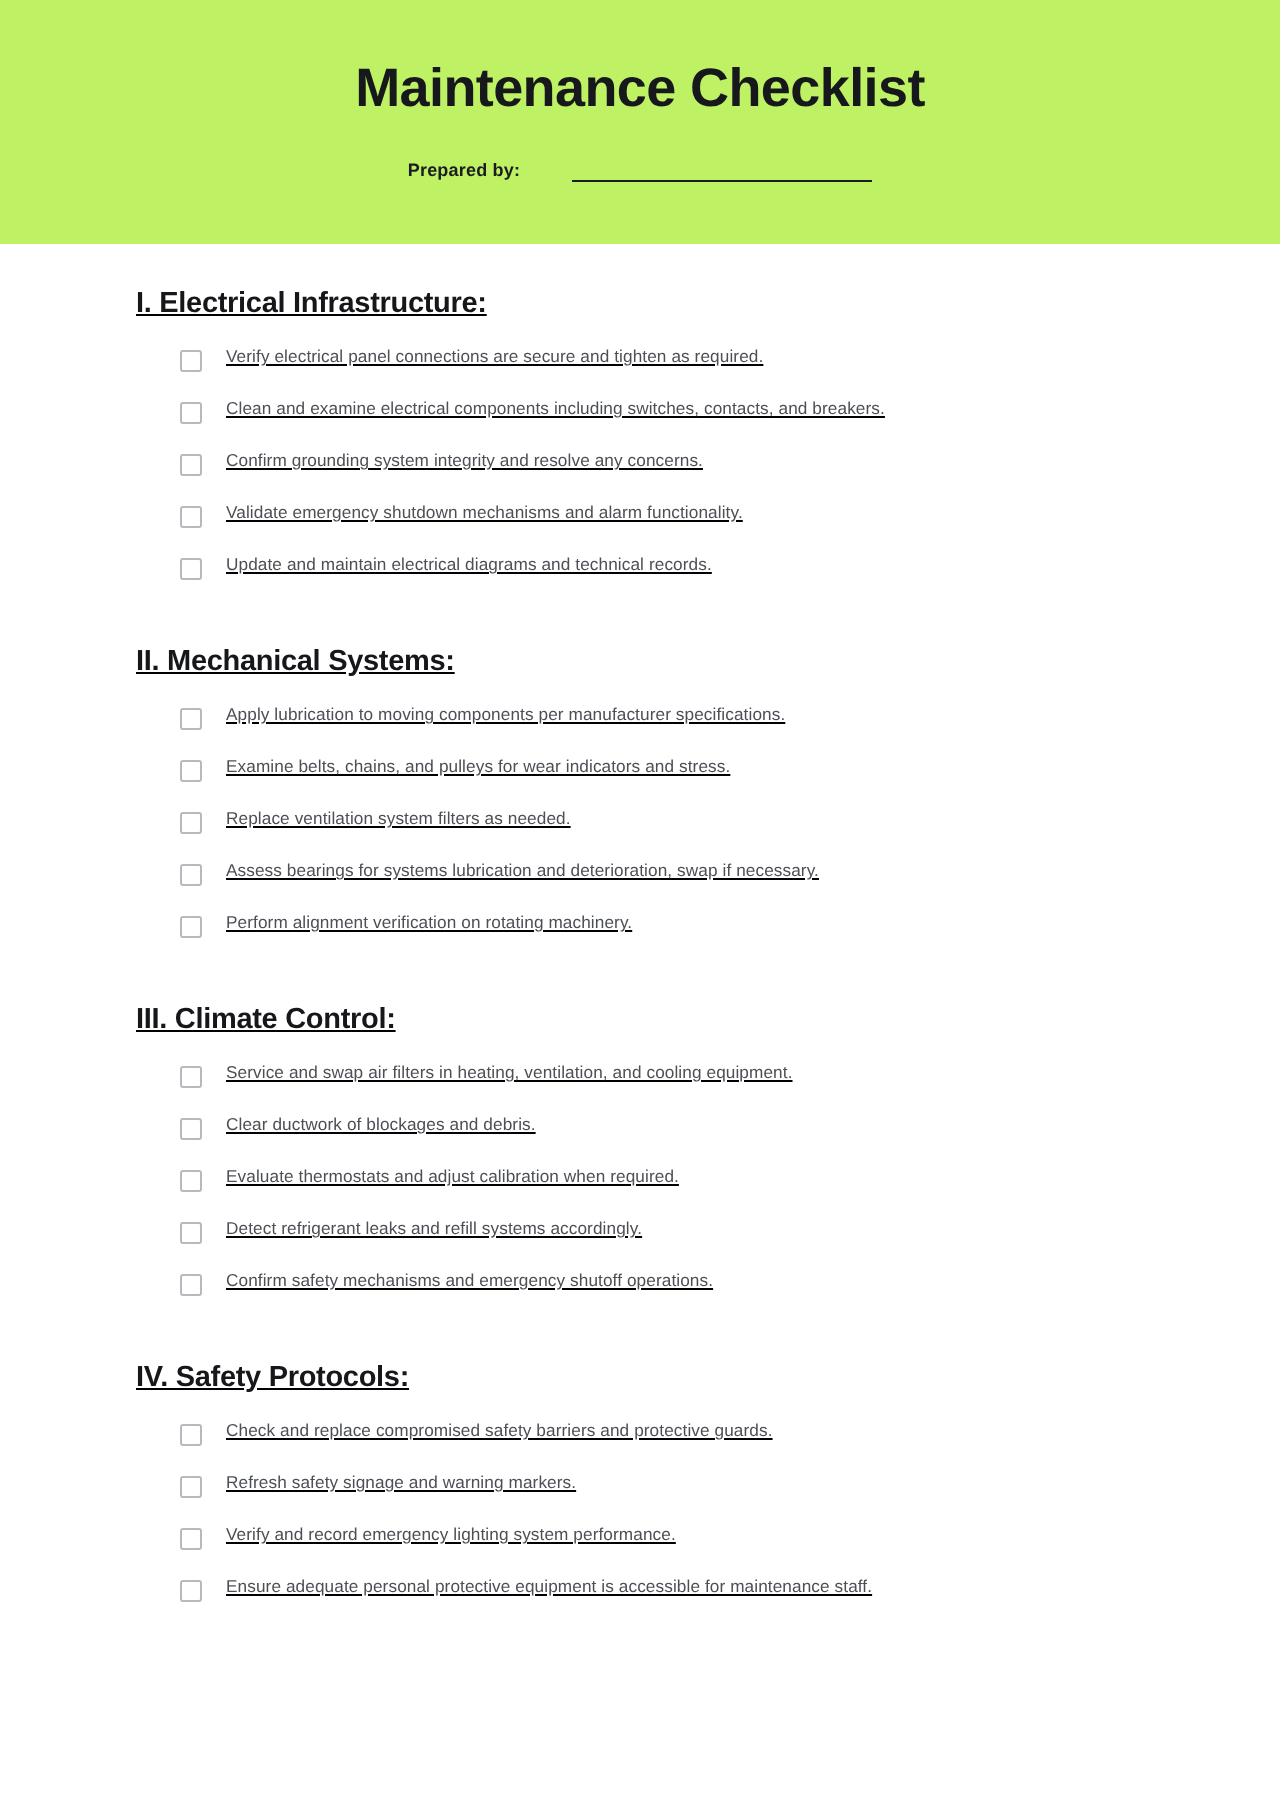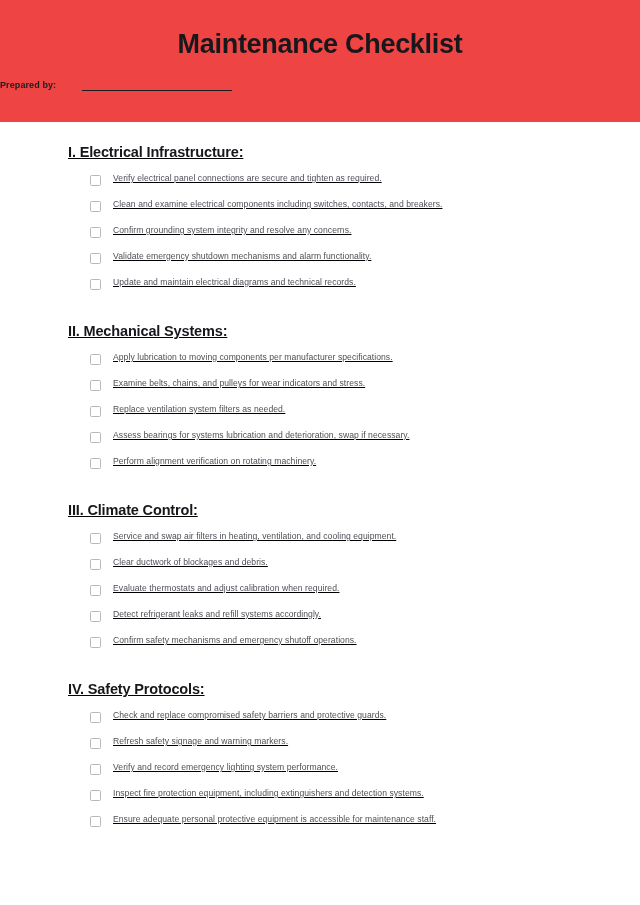--- a/index.html
+++ b/index.html
@@ -13,39 +13,39 @@
     font-family: "Liberation Sans", sans-serif;
     overflow: hidden;
   }
   .page {
     width: 640px;
     height: 905px;
     position: relative;
     background: #ffffff;
   }
   .header-band {
-    background: #ef4444;
+    background: #bef264;
     height: 122px;
     width: 100%;
     box-sizing: border-box;
     padding-top: 28px;
     text-align: center;
   }
   .doc-title {
     font-size: 27px;
     font-weight: bold;
     color: #17181c;
     letter-spacing: -0.3px;
     margin: 0;
     line-height: 1.2;
   }
   .prepared-row {
     margin-top: 20px;
     display: flex;
-    justify-content: flex-start;
+    justify-content: center;
     align-items: flex-end;
     gap: 21px;
   }
   .prepared-label {
     font-size: 9px;
     font-weight: bold;
     color: #1b1c20;
     letter-spacing: 0.1px;
     padding-bottom: 1px;
   }
@@ -209,23 +209,19 @@
         <li class="item">
           <span class="checkbox"></span>
           <span class="item-text">Refresh safety signage and warning markers.</span>
         </li>
         <li class="item">
           <span class="checkbox"></span>
           <span class="item-text">Verify and record emergency lighting system performance.</span>
         </li>
         <li class="item">
           <span class="checkbox"></span>
-          <span class="item-text">Inspect fire protection equipment, including extinguishers and detection systems.</span>
-        </li>
-        <li class="item">
-          <span class="checkbox"></span>
           <span class="item-text">Ensure adequate personal protective equipment is accessible for maintenance staff.</span>
         </li>
       </ul>
     </div>
 
   </div>
 </div>
 
 </body></html>

